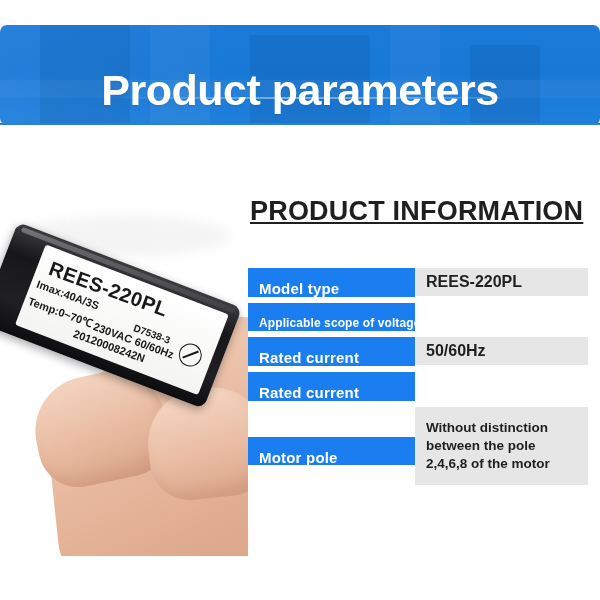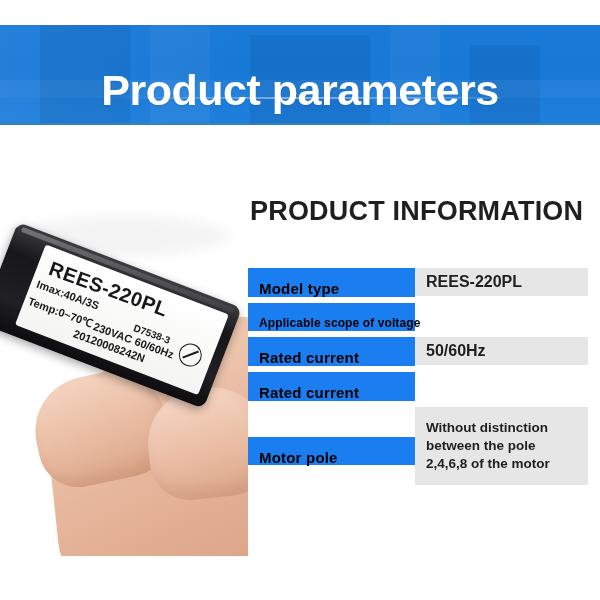--- a/index.html
+++ b/index.html
@@ -19,20 +19,21 @@
   #banner {
     position: absolute;
     left: 0;
     top: 25px;
     width: 600px;
     height: 100px;
     background:
       linear-gradient(100deg, rgba(255,255,255,0.05) 0%, rgba(255,255,255,0) 40%),
       linear-gradient(180deg, #1a7ad8 0%, #1878d6 45%, #1f7fdc 100%);
     overflow: hidden;
+    border-radius: 7px;
   }
   
   .tex {
     position: absolute;
     background: rgba(255,255,255,0.045);
     pointer-events: none;
   }
   .tex.dk { background: rgba(10,60,120,0.13); }
   #banner .sheen {
     position: absolute;
@@ -71,20 +72,21 @@
     left: 250px;
     top: 198px;
     width: 300px;
     text-align: center;
     color: #1f1f1f;
     font-size: 27px;
     font-weight: bold;
     letter-spacing: 0.2px;
     line-height: 1;
     white-space: nowrap;
+    text-decoration: underline;
   }
 
   
   #photo {
     position: absolute;
     left: 0;
     top: 126px;
     width: 248px;
     height: 430px;
     overflow: hidden;
@@ -222,21 +224,21 @@
     position: relative;
     display: flex;
     align-items: flex-start;
     margin-bottom: 6px;
   }
   .spec-label {
     width: 167px;
     min-height: 28px;
     box-sizing: border-box;
     background: #1a7ef0;
-    color: #000000;
+    color: #ffffff;
     font-size: 15px;
     font-weight: bold;
     letter-spacing: 0.2px;
     display: flex;
     align-items: center;
     padding: 12px 0 0 11px;
     white-space: nowrap;
     flex: 0 0 auto;
   }
   .spec-label.small {

